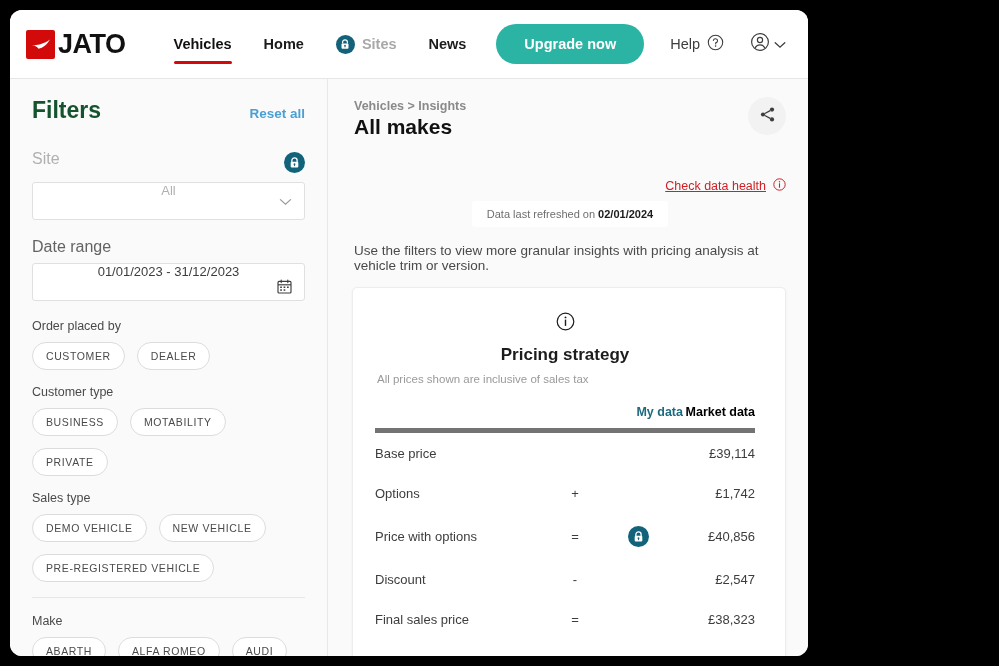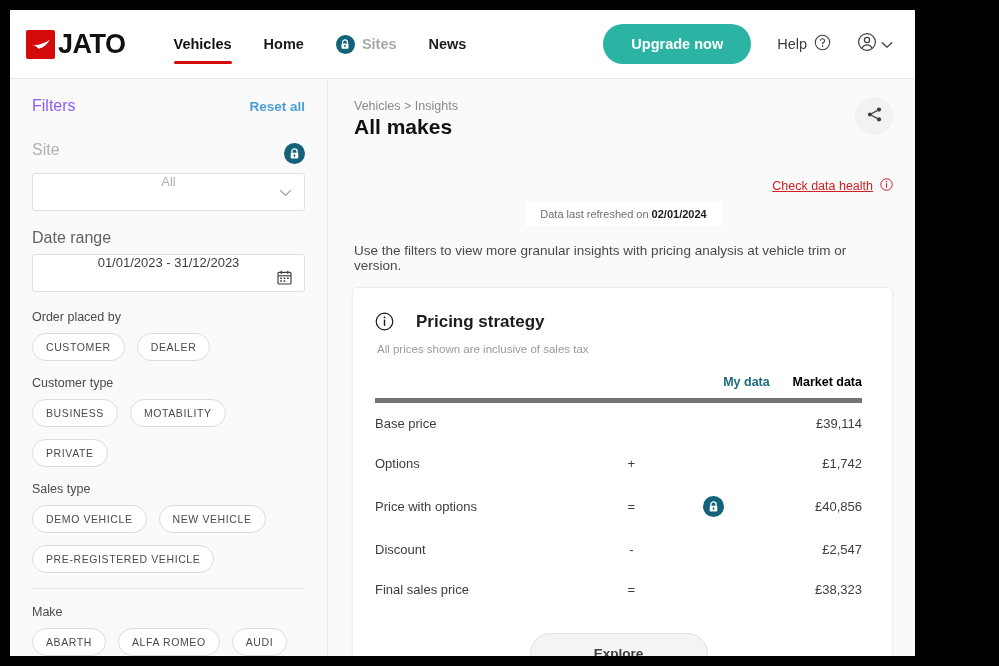--- a/index.html
+++ b/index.html
@@ -6,23 +6,23 @@
   * { box-sizing: border-box; margin: 0; padding: 0; }
   html, body {
     width: 999px; height: 666px;
     background: #000;
     font-family: "Liberation Sans", sans-serif;
     overflow: hidden;
   }
   .frame {
     position: absolute;
     left: 10px; top: 10px;
-    width: 905px; height: 646px;
+    width: 798px; height: 646px;
     background: #ffffff;
-    border-radius: 1px;
+    border-radius: 12px;
     overflow: hidden;
   }
 
   
   .topnav {
     height: 69px;
     background: #ffffff;
     border-bottom: 1px solid #e6e6e6;
     display: flex;
     align-items: center;
@@ -87,21 +87,21 @@
     background: #fafafa;
     border-right: 1px solid #e8e8e8;
     padding: 18px 22px 0 22px;
     position: relative;
     overflow: hidden;
   }
   .filters-head {
     display: flex; align-items: baseline; justify-content: space-between;
     margin-bottom: 26px;
   }
-  .filters-title { font-size: 16px; font-weight: normal; color: #8b5cf6; }
+  .filters-title { font-size: 23px; font-weight: bold; color: #14532d; }
   .reset-all { font-size: 13.5px; color: #4a9fd4; cursor: pointer; font-weight: 600; }
 
   .field-label {
     font-size: 16px; color: #636363; margin-bottom: 7px;
   }
   .field-label.dim { color: #b0b0b0; }
   .label-row {
     display: flex; align-items: center; justify-content: space-between;
     margin-bottom: 7px;
   }
@@ -126,21 +126,21 @@
     color: #4a4a4a; cursor: pointer; white-space: nowrap;
   }
   .divider { height: 1px; background: #e6e6e6; margin: 8px 0 16px 0; }
 
   
   .main {
     flex: 1; background: #fafafa;
     padding: 20px 22px 0 26px;
     position: relative; overflow: hidden;
   }
-  .crumb { font-size: 12.5px; color: #8a8a8a; margin-bottom: 2px; }
+  .crumb { font-size: 12.5px; color: #8a8a8a; margin-bottom: 2px; font-weight: bold; }
   .page-title { font-size: 21px; font-weight: bold; color: #111; }
   .share-btn {
     position: absolute; right: 22px; top: 18px;
     width: 38px; height: 38px; border-radius: 50%;
     background: #f2f2f2;
     display: flex; align-items: center; justify-content: center;
     cursor: pointer;
   }
   .datahealth {
     display: flex; align-items: center; justify-content: flex-end;
@@ -162,21 +162,21 @@
   }
 
   .card {
     background: #fff;
     border: 1px solid #ededed;
     border-radius: 5px;
     box-shadow: 0 1px 3px rgba(0,0,0,0.05);
     padding: 24px 30px 26px 22px;
     margin-left: -2px;
   }
-  .card-head { display: flex; gap: 22px; }
+  .card-head { display: flex; align-items: center; gap: 10px; flex-direction: column; }
   .card-title { font-size: 17px; font-weight: bold; color: #1c1c1c; }
   .card-sub { font-size: 11.5px; color: #9a9a9a; margin: 8px 0 0 2px; }
 
   table.pricing { width: 100%; border-collapse: collapse; margin-top: 20px; }
   table.pricing th {
     font-size: 12.5px; font-weight: bold;
     padding: 0 0 9px 0; text-align: right;
   }
   table.pricing th.blank { width: 45%; }
   th.mydata { color: #1d6a80; width: 22%; }

